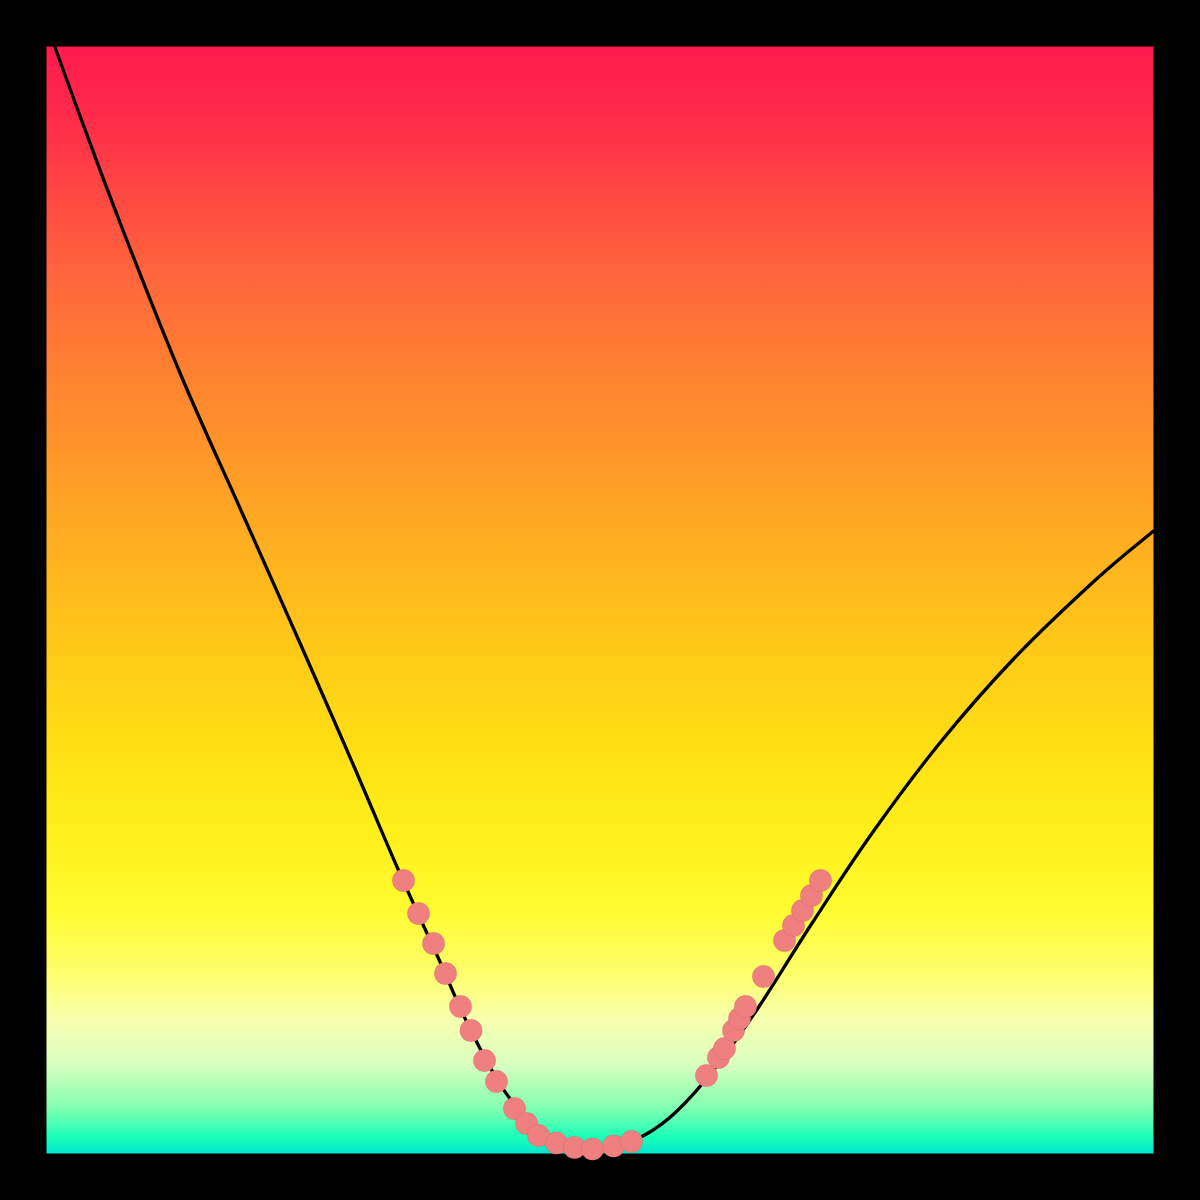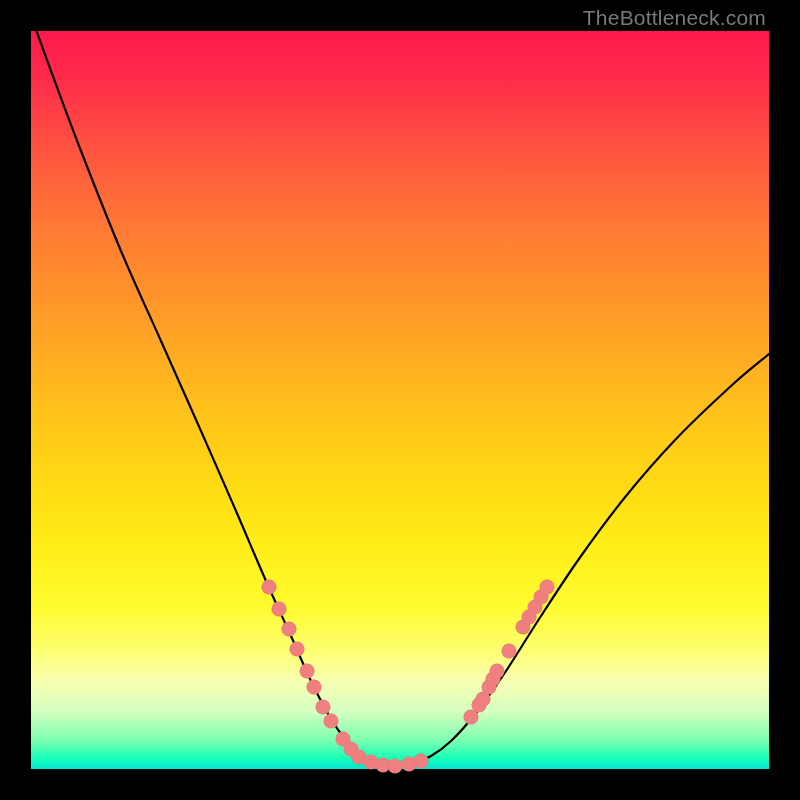--- a/index.html
+++ b/index.html
@@ -66,21 +66,20 @@
   .dot {
     fill: #f08080; 
     stroke: rgba(0,0,0,0.15);
     stroke-width: 0.3;
   }
 </style>
 </head>
 <body>
 
 <div class="frame">
-  <div class="watermark">TheBottleneck.com</div>
   <div class="plot">
     <svg class="curve" viewBox="0 0 738 738">
       <path id="curve-left-path" fill="none" stroke="#000" stroke-width="2.2" stroke-linecap="round" d="M 0 -15 C 3.6 -5.1, 11.0 15.7, 20 40 C 29.0 64.3, 37.4 87.6, 50 120 C 62.6 152.4, 75.6 185.8, 90 220 C 104.4 254.2, 115.6 277.6, 130 310 C 144.4 342.4, 156.5 369.4, 170 400 C 183.5 430.6, 193.3 453.0, 205 480 C 216.7 507.0, 225.1 527.5, 235 550 C 244.9 572.5, 251.9 587.0, 260 605 C 268.1 623.0, 272.8 635.1, 280 650 C 287.2 664.9, 293.7 677.4, 300 688 C 306.3 698.6, 309.6 702.7, 315 709 C 320.4 715.3, 324.6 719.0, 330 723 C 335.4 727.0, 339.6 728.8, 345 731 C 350.4 733.2, 357.3 734.3, 360 735"></path>
       <path id="curve-right-path" fill="none" stroke="#000" stroke-width="2.2" stroke-linecap="round" d="M 360 735 C 363.6 734.6, 372.8 734.8, 380 733 C 387.2 731.2, 392.8 729.1, 400 725 C 407.2 720.9, 411.9 717.7, 420 710 C 428.1 702.3, 435.1 694.6, 445 682 C 454.9 669.4, 463.3 657.5, 475 640 C 486.7 622.5, 496.5 605.7, 510 585 C 523.5 564.3, 534.7 546.6, 550 525 C 565.3 503.4, 577.9 486.1, 595 465 C 612.1 443.9, 626.1 427.8, 645 408 C 663.9 388.2, 683.3 370.3, 700 355 C 716.7 339.7, 731.2 328.8, 738 323"></path>
       <g id="dots-group">
           <circle cx="238" cy="556" r="7.5" class="dot"></circle>
           <circle cx="248" cy="578" r="7.5" class="dot"></circle>
           <circle cx="258" cy="598" r="7.5" class="dot"></circle>
           <circle cx="266" cy="618" r="7.5" class="dot"></circle>
           <circle cx="276" cy="640" r="7.5" class="dot"></circle>

